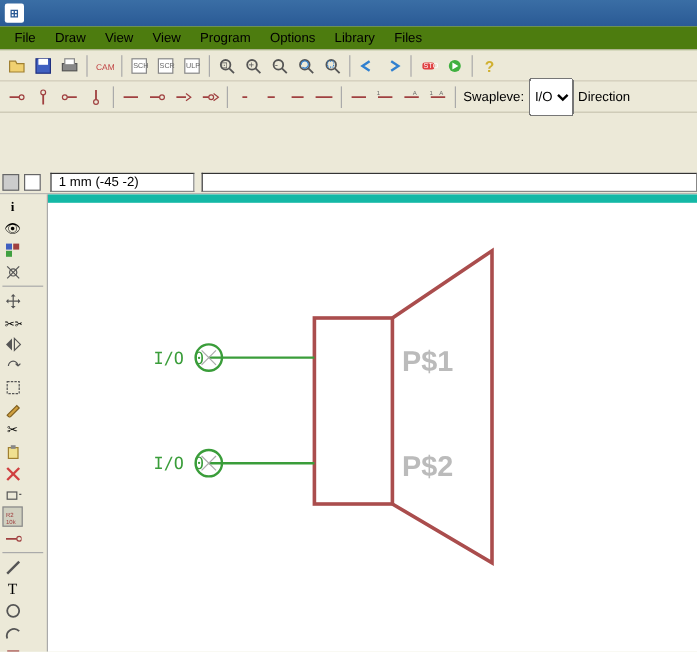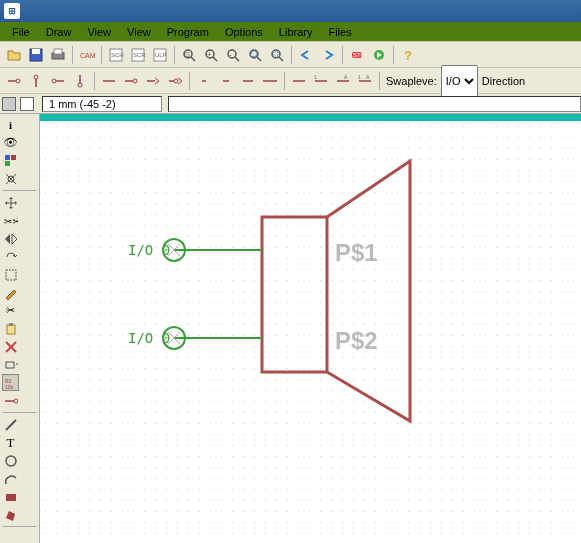--- a/index.html
+++ b/index.html
@@ -13,21 +13,21 @@
   .menubar span { padding: 2px 8px; cursor: default; }
 
   .toolbar { background: #ece9d8; height: 26px; display: flex; align-items: center; padding: 0 4px; gap: 2px; border-bottom: 1px solid #c8c4b0; }
   .toolbar .btn { width: 20px; height: 20px; display: flex; align-items: center; justify-content: center; border: 1px solid transparent; border-radius: 2px; cursor: default; }
   .toolbar .sep { width: 1px; height: 18px; background: #aaa; margin: 0 2px; }
   .toolbar select { font-size: 11px; height: 32px; }
   .toolbar label { font-size: 11px; margin: 0 2px; }
 
   .tb2-svg { width: 16px; height: 16px; }
   
-  .statusstrip { height: 20px; display: flex; align-items: center; border-bottom: 1px solid #aaa; }
+  .statusstrip { height: 20px; display: flex; align-items: center; border-bottom: 1px solid #aaa; margin-top: 48px; }
   .statusstrip .sq { width: 14px; height: 14px; margin: 0 2px; border: 1px solid #666; }
   .statusstrip .coords { background: #fff; border: 1px inset #888; padding: 1px 6px; margin-left: 6px; min-width: 120px; }
   .statusstrip .cmdinput { flex: 1; background: #fff; border: 1px inset #888; margin-left: 6px; height: 16px; padding: 0 4px; }
 
   .mainarea { display: flex; height: calc(543px - 22px - 20px - 26px - 26px - 20px); }
   .lefttools { width: 40px; background: #ece9d8; border-right: 1px solid #aaa; display: flex; flex-direction: column; flex-wrap: wrap; align-content: flex-start; padding: 2px; gap: 1px; }
   .lefttools .lbtn { width: 17px; height: 17px; border: 1px solid transparent; display: flex; align-items: center; justify-content: center; cursor: default; font-size: 11px; }
   .lefttools .lbtn.active { border: 1px solid #888; background: #d0d0c0; }
   .lefttools .hsep { width: 34px; height: 1px; background: #aaa; margin: 2px 0; }
 

